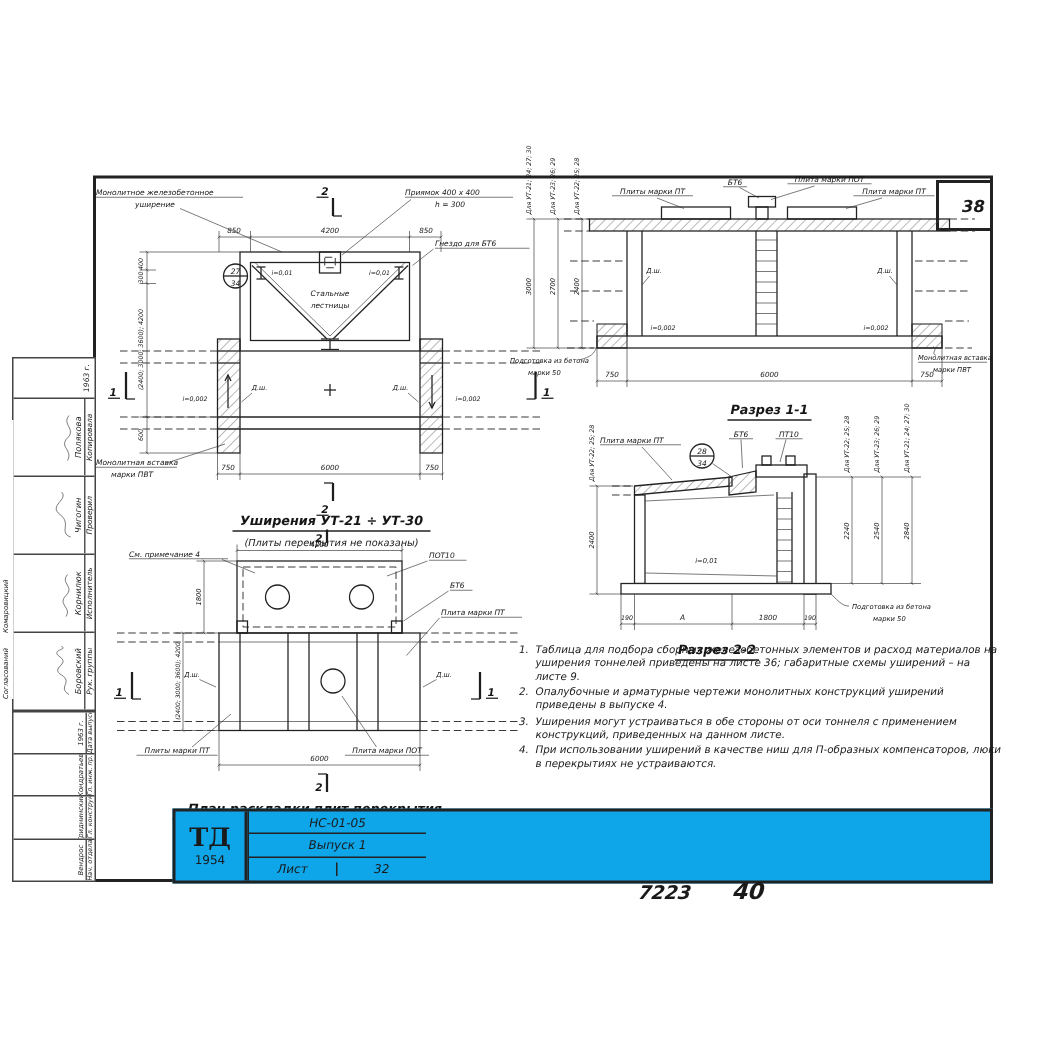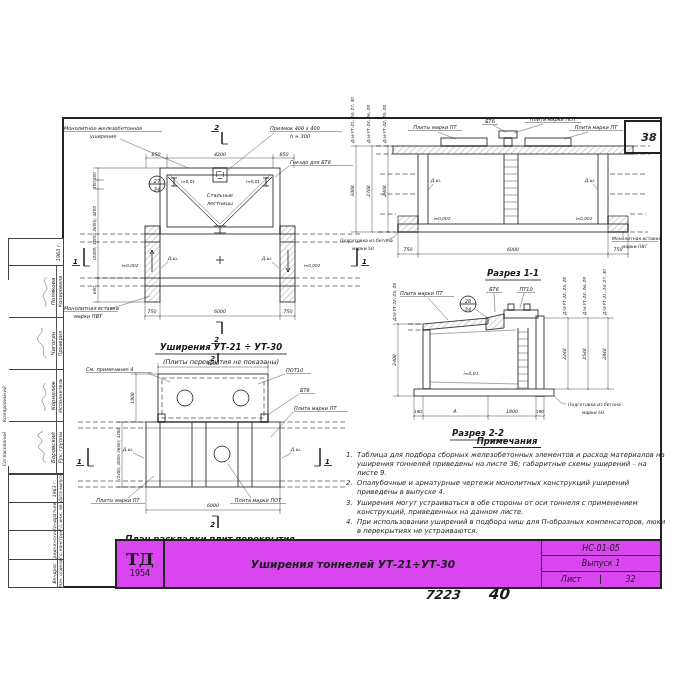--- a/index.html
+++ b/index.html
@@ -27,21 +27,21 @@
   
   .notes{left:346px;top:429px;width:322px;}
   .notes .nhead{text-align:center;margin-bottom:3px;}
   .notes .nhead span{font:italic bold 8.5px "DejaVu Sans",sans-serif;
         border-bottom:1px solid #222;padding:0 4px 1px;}
   .notes .nitem{display:flex;font:italic 6.9px "DejaVu Sans",sans-serif;
         line-height:1.32;margin-bottom:1px;}
   .notes .nnum{width:11px;flex:none;}
   
   .tblock{left:115px;top:539px;width:543px;height:46px;border:2px solid #222;
-          display:flex;background:#d946ef;}
+          display:flex;background:#0ea5e9;}
   .tb-logo{width:46px;border-right:2px solid #222;display:flex;flex-direction:column;
            align-items:center;justify-content:center;}
   .tb-logo .lg{font:bold 17px "DejaVu Serif",serif;letter-spacing:0;line-height:1;}
   .tb-logo .yr{font:8px "DejaVu Sans",sans-serif;margin-top:1px;}
   .tb-title{flex:1;display:flex;align-items:center;justify-content:center;
             font:italic bold 10.5px "DejaVu Sans",sans-serif;}
   .tb-right{width:118px;border-left:1.5px solid #222;display:grid;
             grid-template-rows:1fr 1fr 1fr;}
   .tb-right .cell{display:flex;align-items:center;justify-content:center;
             font:italic 8px "DejaVu Sans",sans-serif;border-bottom:1.5px solid #222;}
@@ -564,47 +564,43 @@
     <line class="lt" x1="75" y1="101" x2="86" y2="106"></line>
     <text class="t45 mid" x="238" y="99">Д.ш.</text>
     <line class="lt" x1="233" y1="101" x2="224" y2="106"></line>
   </g>
 
   <text class="tt mid" x="152" y="190">План раскладки плит перекрытия</text>
   <line class="ln" x1="57" y1="194" x2="247" y2="194"></line>
 </svg>
 
 <div class="abs notes">
-  <div class="nhead">
-    <span>Примечания</span>
-  </div>
   <div class="nitem">
     <span class="nnum">1.</span>
     <span>Таблица для подбора сборных железобетонных элементов и расход материалов на уширения тоннелей приведены на листе 36; габаритные схемы уширений – на листе 9.</span>
   </div>
   <div class="nitem">
     <span class="nnum">2.</span>
     <span>Опалубочные и арматурные чертежи монолитных конструкций уширений приведены в выпуске 4.</span>
   </div>
   <div class="nitem">
     <span class="nnum">3.</span>
     <span>Уширения могут устраиваться в обе стороны от оси тоннеля с применением конструкций, приведенных на данном листе.</span>
   </div>
   <div class="nitem">
     <span class="nnum">4.</span>
-    <span>При использовании уширений в подбора ниш для П-образных компенсаторов, люки в перекрытиях не устраиваются.</span>
+    <span>При использовании уширений в качестве ниш для П-образных компенсаторов, люки в перекрытиях не устраиваются.</span>
   </div>
 </div>
 
 <div class="abs tblock">
   <div class="tb-logo">
     <div class="lg">ТД</div>
     <div class="yr">1954</div>
   </div>
-  <div class="tb-title">Уширения тоннелей УТ-21÷УТ-30</div>
   <div class="tb-right">
     <div class="cell">НС-01-05</div>
     <div class="cell">Выпуск 1</div>
     <div class="cell split">
       <div>Лист</div>
       <div>32</div>
     </div>
   </div>
 </div>
 

